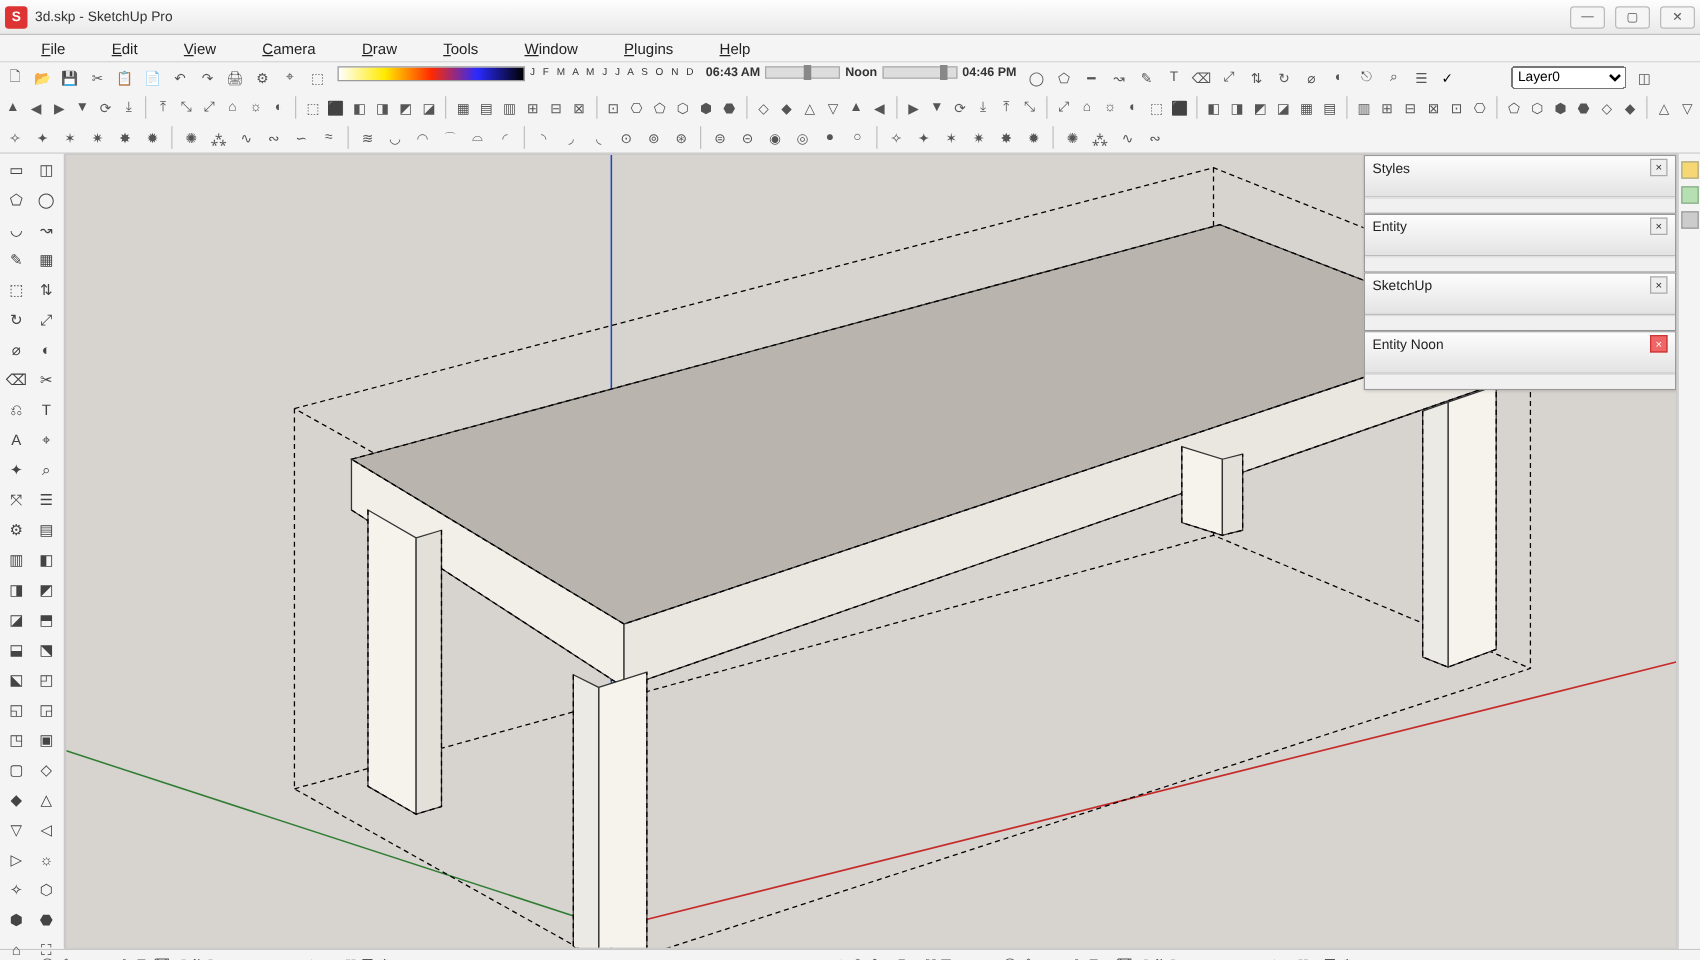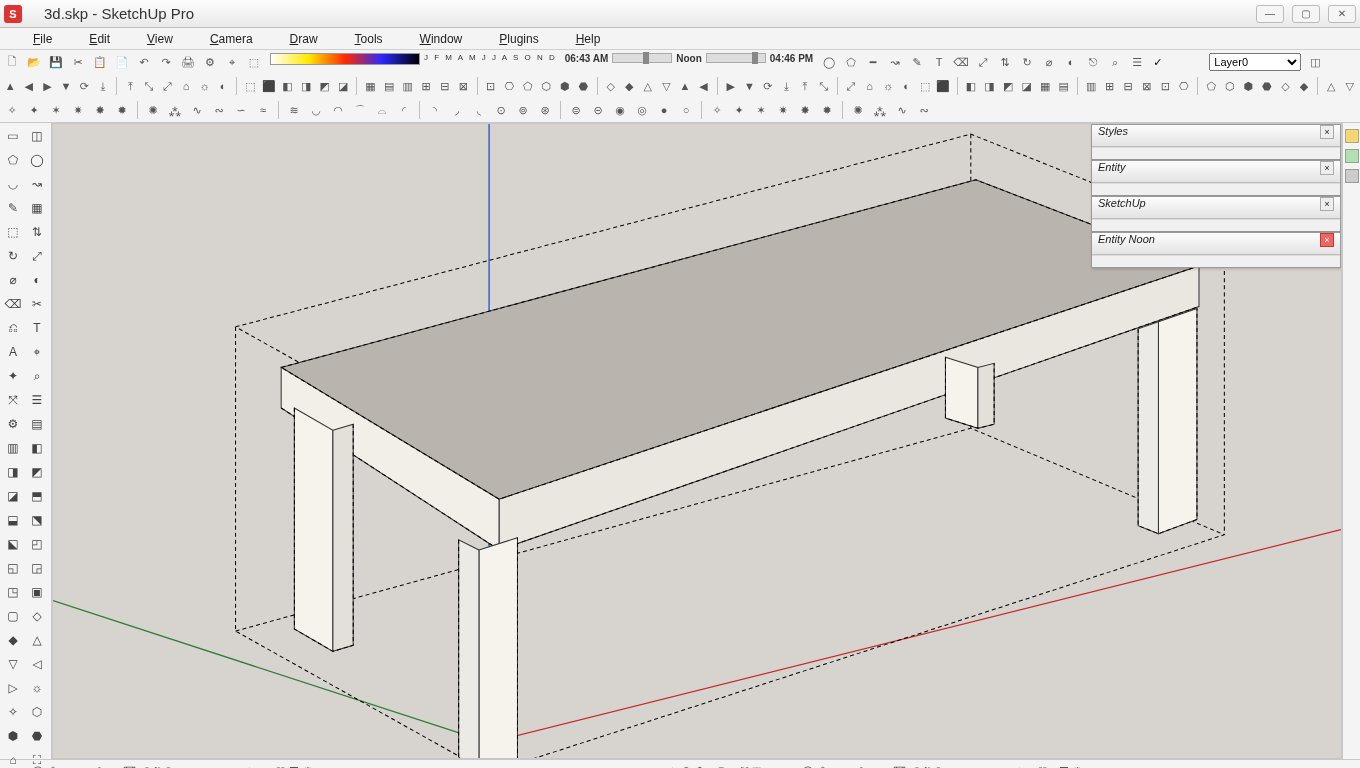--- a/index.html
+++ b/index.html
@@ -1,21 +1,21 @@
 <!DOCTYPE html>
 <html><head>
 <meta charset="utf-8">
 <style>
 * { box-sizing: border-box; margin: 0; padding: 0; font-family: "Segoe UI", Tahoma, sans-serif; }
 html, body { width: 1360px; height: 768px; overflow: hidden; background: #f0f0f0; }
 
 
 .titlebar { height: 28px; background: linear-gradient(#fdfdfd, #e9e9e9); border-bottom: 1px solid #c0c0c0; display: flex; align-items: center; padding: 0 4px; }
 .titlebar .appicon { width: 18px; height: 18px; background: #d33; border-radius: 3px; margin-right: 6px; display:flex;align-items:center;justify-content:center;color:#fff;font-size:11px;font-weight:bold; }
-.titlebar .title { font-size: 15px; color: #333; flex: 1; margin-left: 16px; }
+.titlebar .title { font-size: 11px; color: #333; flex: 1; }
 .titlebar .winbtns { display: flex; gap: 8px; }
 .titlebar .winbtn { width: 28px; height: 18px; border: 1px solid #bbb; border-radius: 3px; background: #f5f5f5; display:flex;align-items:center;justify-content:center; font-size:10px; color:#555;}
 
 
 .menubar { height: 22px; background: #f4f4f4; border-bottom: 1px solid #d0d0d0; display: flex; align-items: center; padding: 0 4px; font-size: 12px; color: #222; }
 .menubar span { padding: 2px 8px; margin-left: 21px; }
 .menubar span u { text-decoration: underline; }
 
 
 .toolbars { background: #f4f4f4; border-bottom: 1px solid #c8c8c8; }
@@ -40,21 +40,21 @@
 .lefttools .lt { width:22px; height:22px; border:1px solid transparent; border-radius:2px; display:flex;align-items:center;justify-content:center; font-size:12px; color:#444;}
 .rightedge { width:18px; background:#f4f4f4; border-left:1px solid #c8c8c8; display:flex; flex-direction:column; align-items:center; padding-top:6px; gap:6px;}
 .rightedge .re { width:14px; height:14px; }
 
 .viewport { flex:1; background:#d7d3cf; position:relative; overflow:hidden; border:1px solid #c8c8c8;}
 .viewport svg { position:absolute; inset:0; }
 
 
 .panels { position:absolute; top:0; right:0; width:250px; }
 .panel { background:#f4f4f4; border:1px solid #9a9a9a; margin-bottom:0; box-shadow:1px 1px 3px rgba(0,0,0,.2); }
-.panel .phead { height:22px; background:linear-gradient(#fdfdfd,#e3e3e3); border-bottom:1px solid #bbb; display:flex; align-items:flex-start; padding:0 6px; font-size:11px; color:#222;font-style:italic; }
+.panel .phead { height:22px; background:linear-gradient(#fdfdfd,#e3e3e3); border-bottom:1px solid #bbb; display:flex; align-items:flex-end; padding:16px 6px; font-size:11px; color:#222; }
 .panel .phead .pclose { margin-left:auto; width:14px; height:14px; border:1px solid #aaa; background:#eee; font-size:9px; display:flex;align-items:center;justify-content:center; }
 .panel .phead .pclose.red { background:#e66; border-color:#c33; color:#fff;}
 .panel .pbody { height:12px; background:#f0f0f0; border-top:1px solid #ddd; }
 
 
 .bottombar { height: 24px; background:#f4f4f4; border-top:1px solid #c8c8c8; display:flex; align-items:center; padding:0 2px; gap:2px; overflow:hidden;}
 </style>
 </head>
 <body>
 

